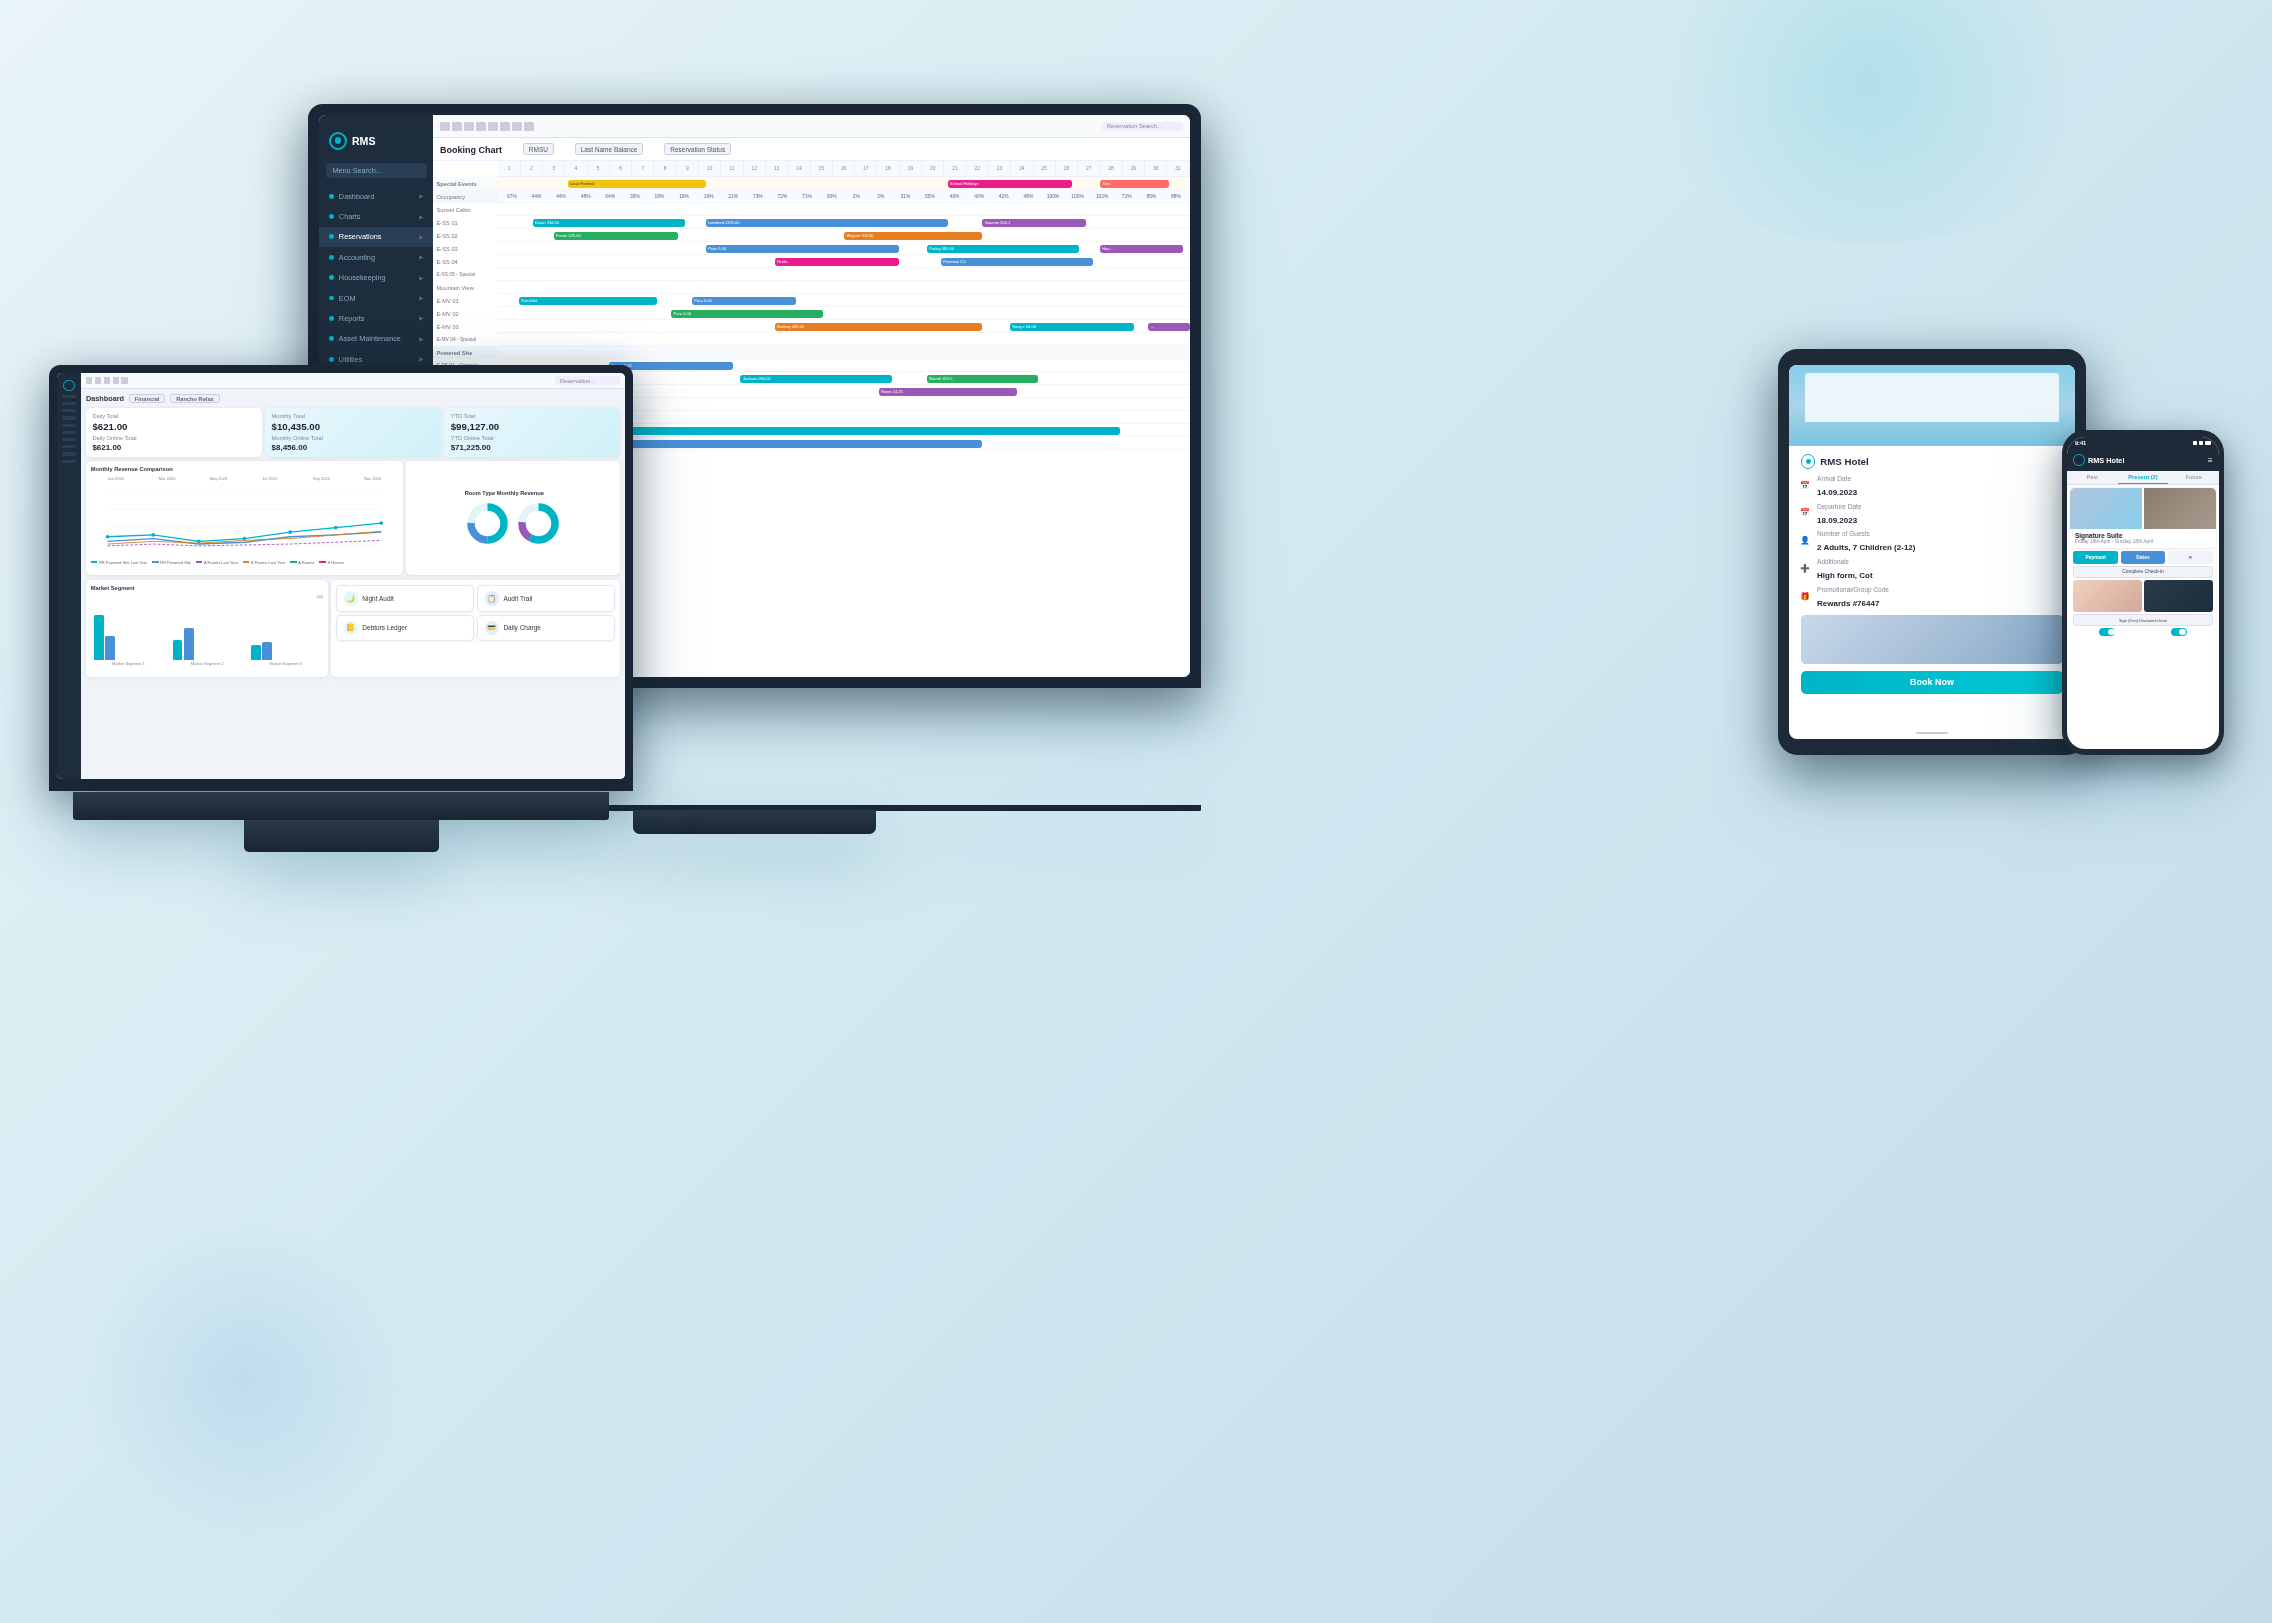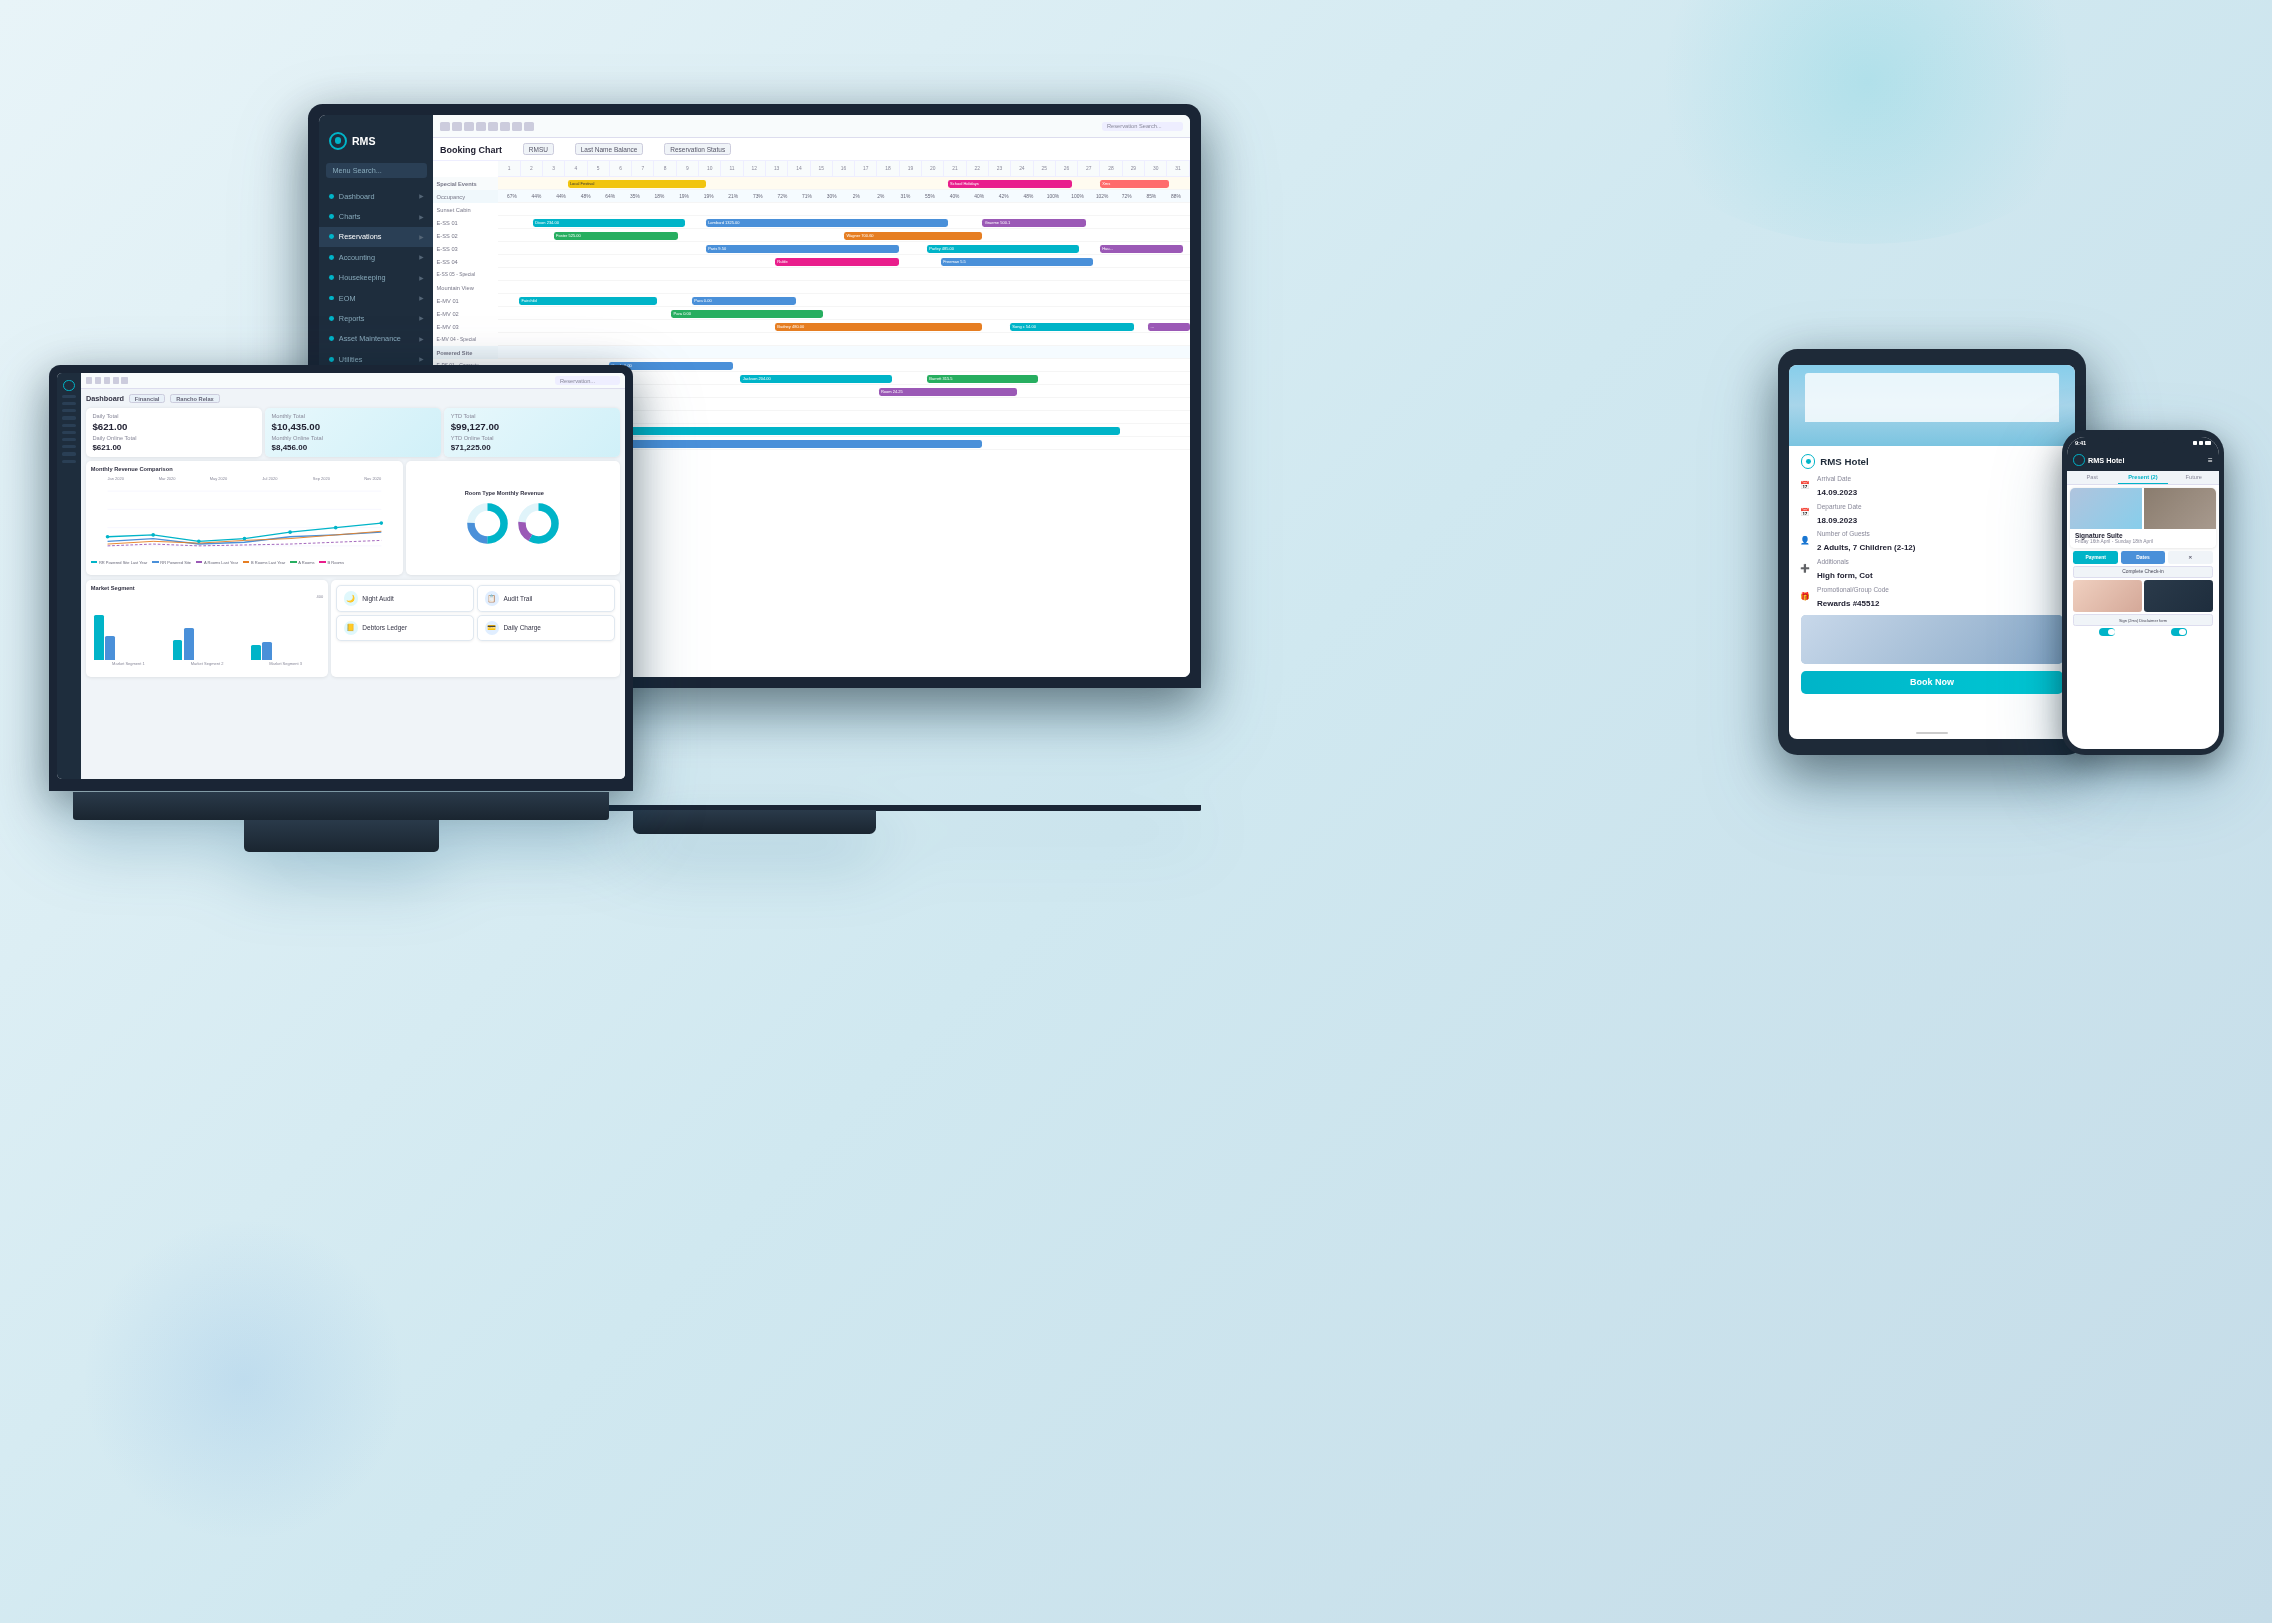--- a/index.html
+++ b/index.html
@@ -1341,21 +1341,21 @@
           <span class="field-icon">➕</span>
           <div>
             <span class="field-label">Additionals</span>
             <span class="field-value">High form, Cot</span>
           </div>
         </div>
         <div class="tablet-field-row">
           <span class="field-icon">🎁</span>
           <div>
             <span class="field-label">Promotional/Group Code</span>
-            <span class="field-value">Rewards #45512</span>
+            <span class="field-value">Rewards #76447</span>
           </div>
         </div>
         <div class="hotel-room-image">
           <div class="room-image-overlay"></div>
         </div>
         <div class="book-now-btn">Book Now</div>
       </div>
       <div class="tablet-home-indicator"></div>
     </div>
   </div>

